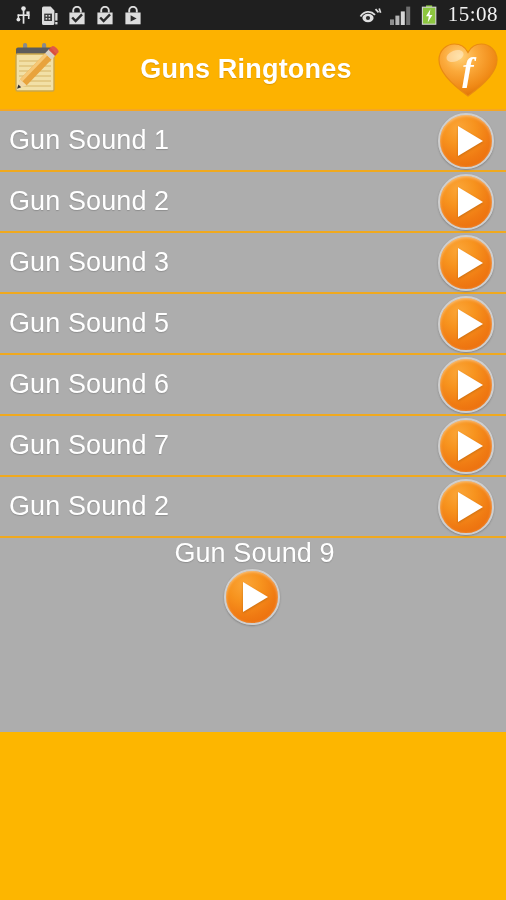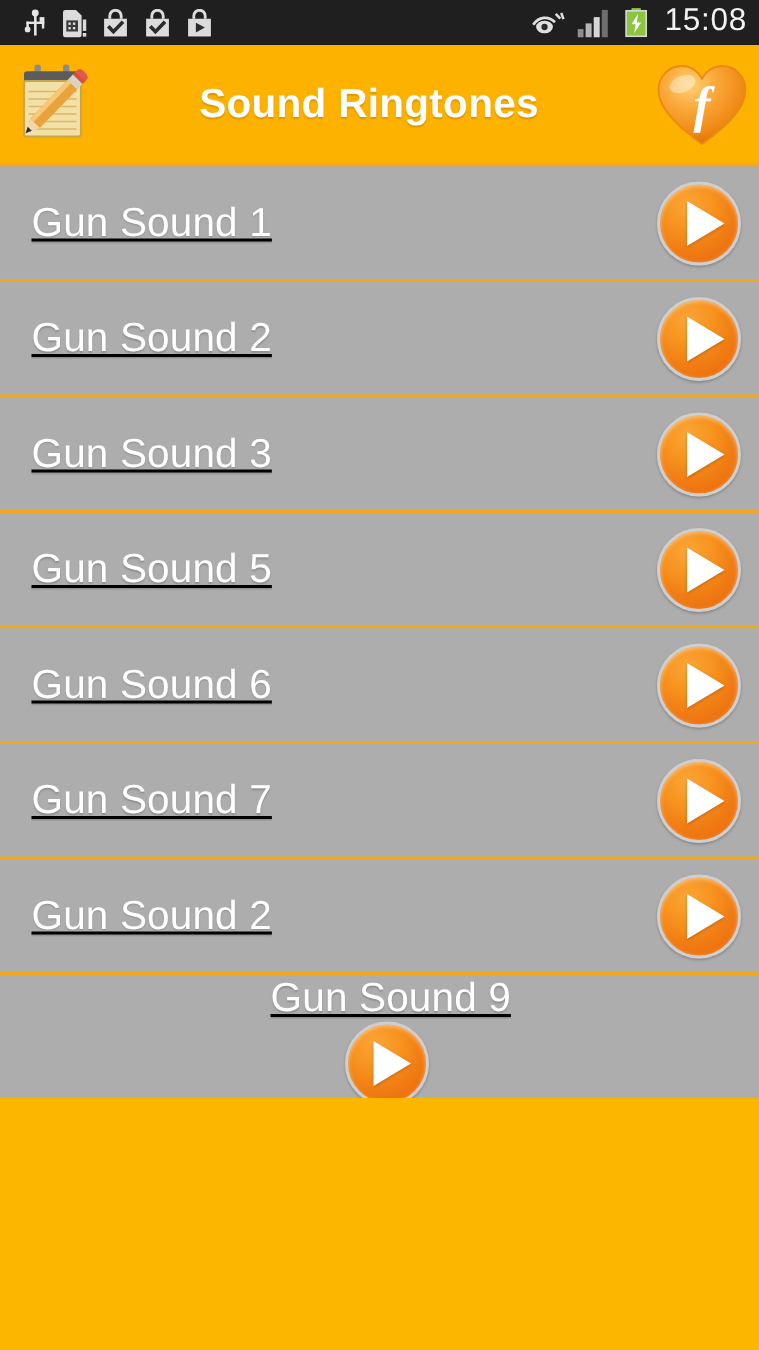--- a/index.html
+++ b/index.html
@@ -17,21 +17,21 @@
     background:#1f1f1f;
     display:flex; align-items:center;
     padding:0 8px 0 16px;
   }
   .status-left { display:flex; align-items:center; gap:10px; }
   .status-right { margin-left:auto; display:flex; align-items:center; gap:8px; }
   .sicon { display:block; line-height:0; }
   .clock {
     color:#f2f2f2; font-size:21px; font-weight:400;
     letter-spacing:0.5px; padding-left:2px; padding-bottom:2px;
-    font-family:Liberation Sans, sans-serif;
+    font-family:Liberation Serif, serif;
   }
 
   
   .titlebar {
     position:absolute; top:30px; left:0; width:506px; height:79px;
     background:#FDB200;
     display:flex; align-items:center;
   }
   .title-icon-left { width:72px; height:79px; display:flex; align-items:center; justify-content:center; }
   .title-text {
@@ -45,25 +45,25 @@
 
   
   .list {
     position:absolute; top:109px; left:0; width:506px; height:623px;
     background:#ADADAD;
     border-top:2px solid #F5A623;
     overflow:hidden;
   }
   .row {
     position:relative;
-    height:77px;
+    height:61px;
     background:#ADADAD;
     border-bottom:2px solid #F0A91E;
     display:flex; align-items:center;
-    padding-left:21px; padding-right:6px;text-decoration:underline;
+    padding-left:9px; padding-right:6px;
   }
   .row:last-child { border-bottom:none;flex-direction:column; }
   .row-label {
     color:#FFFFFF; font-size:27px; font-weight:400;
     letter-spacing:0.1px; flex:1;
     text-shadow:0 1px 1px rgba(90,90,90,0.35);
   }
   .play-btn {
     width:56px; height:56px; flex:0 0 56px;
     border-radius:50%;
@@ -208,21 +208,21 @@
           <rect x="21" y="10" width="3.2" height="36" fill="#F6C877"></rect>
           <rect x="21" y="4.5" width="9" height="5.5" fill="#D9D2C5"></rect>
           <path d="M21 46 L30 46 L25.5 55 Z" fill="#F0D8A8"></path>
           <path d="M23.6 51 L27.4 51 L25.5 55 Z" fill="#2e2e2e"></path>
           <path d="M21 2 h9 v3 h-9 z" fill="#D94E3F"></path>
           <path d="M21 0.5 a4.5 2.2 0 0 1 9 0 v2 h-9 z" fill="#E05A48"></path>
         </g>
       </svg>
     </div>
 
-    <div class="title-text">Sound Ringtones</div>
+    <div class="title-text">Guns Ringtones</div>
 
     <div class="title-icon-right">
       <svg width="62" height="58" viewBox="0 0 62 58">
         <defs>
           <radialGradient id="heartGrad" cx="36%" cy="24%" r="78%">
             <stop offset="0%" stop-color="#FFD27A"></stop>
             <stop offset="38%" stop-color="#FBA93A"></stop>
             <stop offset="78%" stop-color="#F08A16"></stop>
             <stop offset="100%" stop-color="#E07408"></stop>
           </radialGradient>

